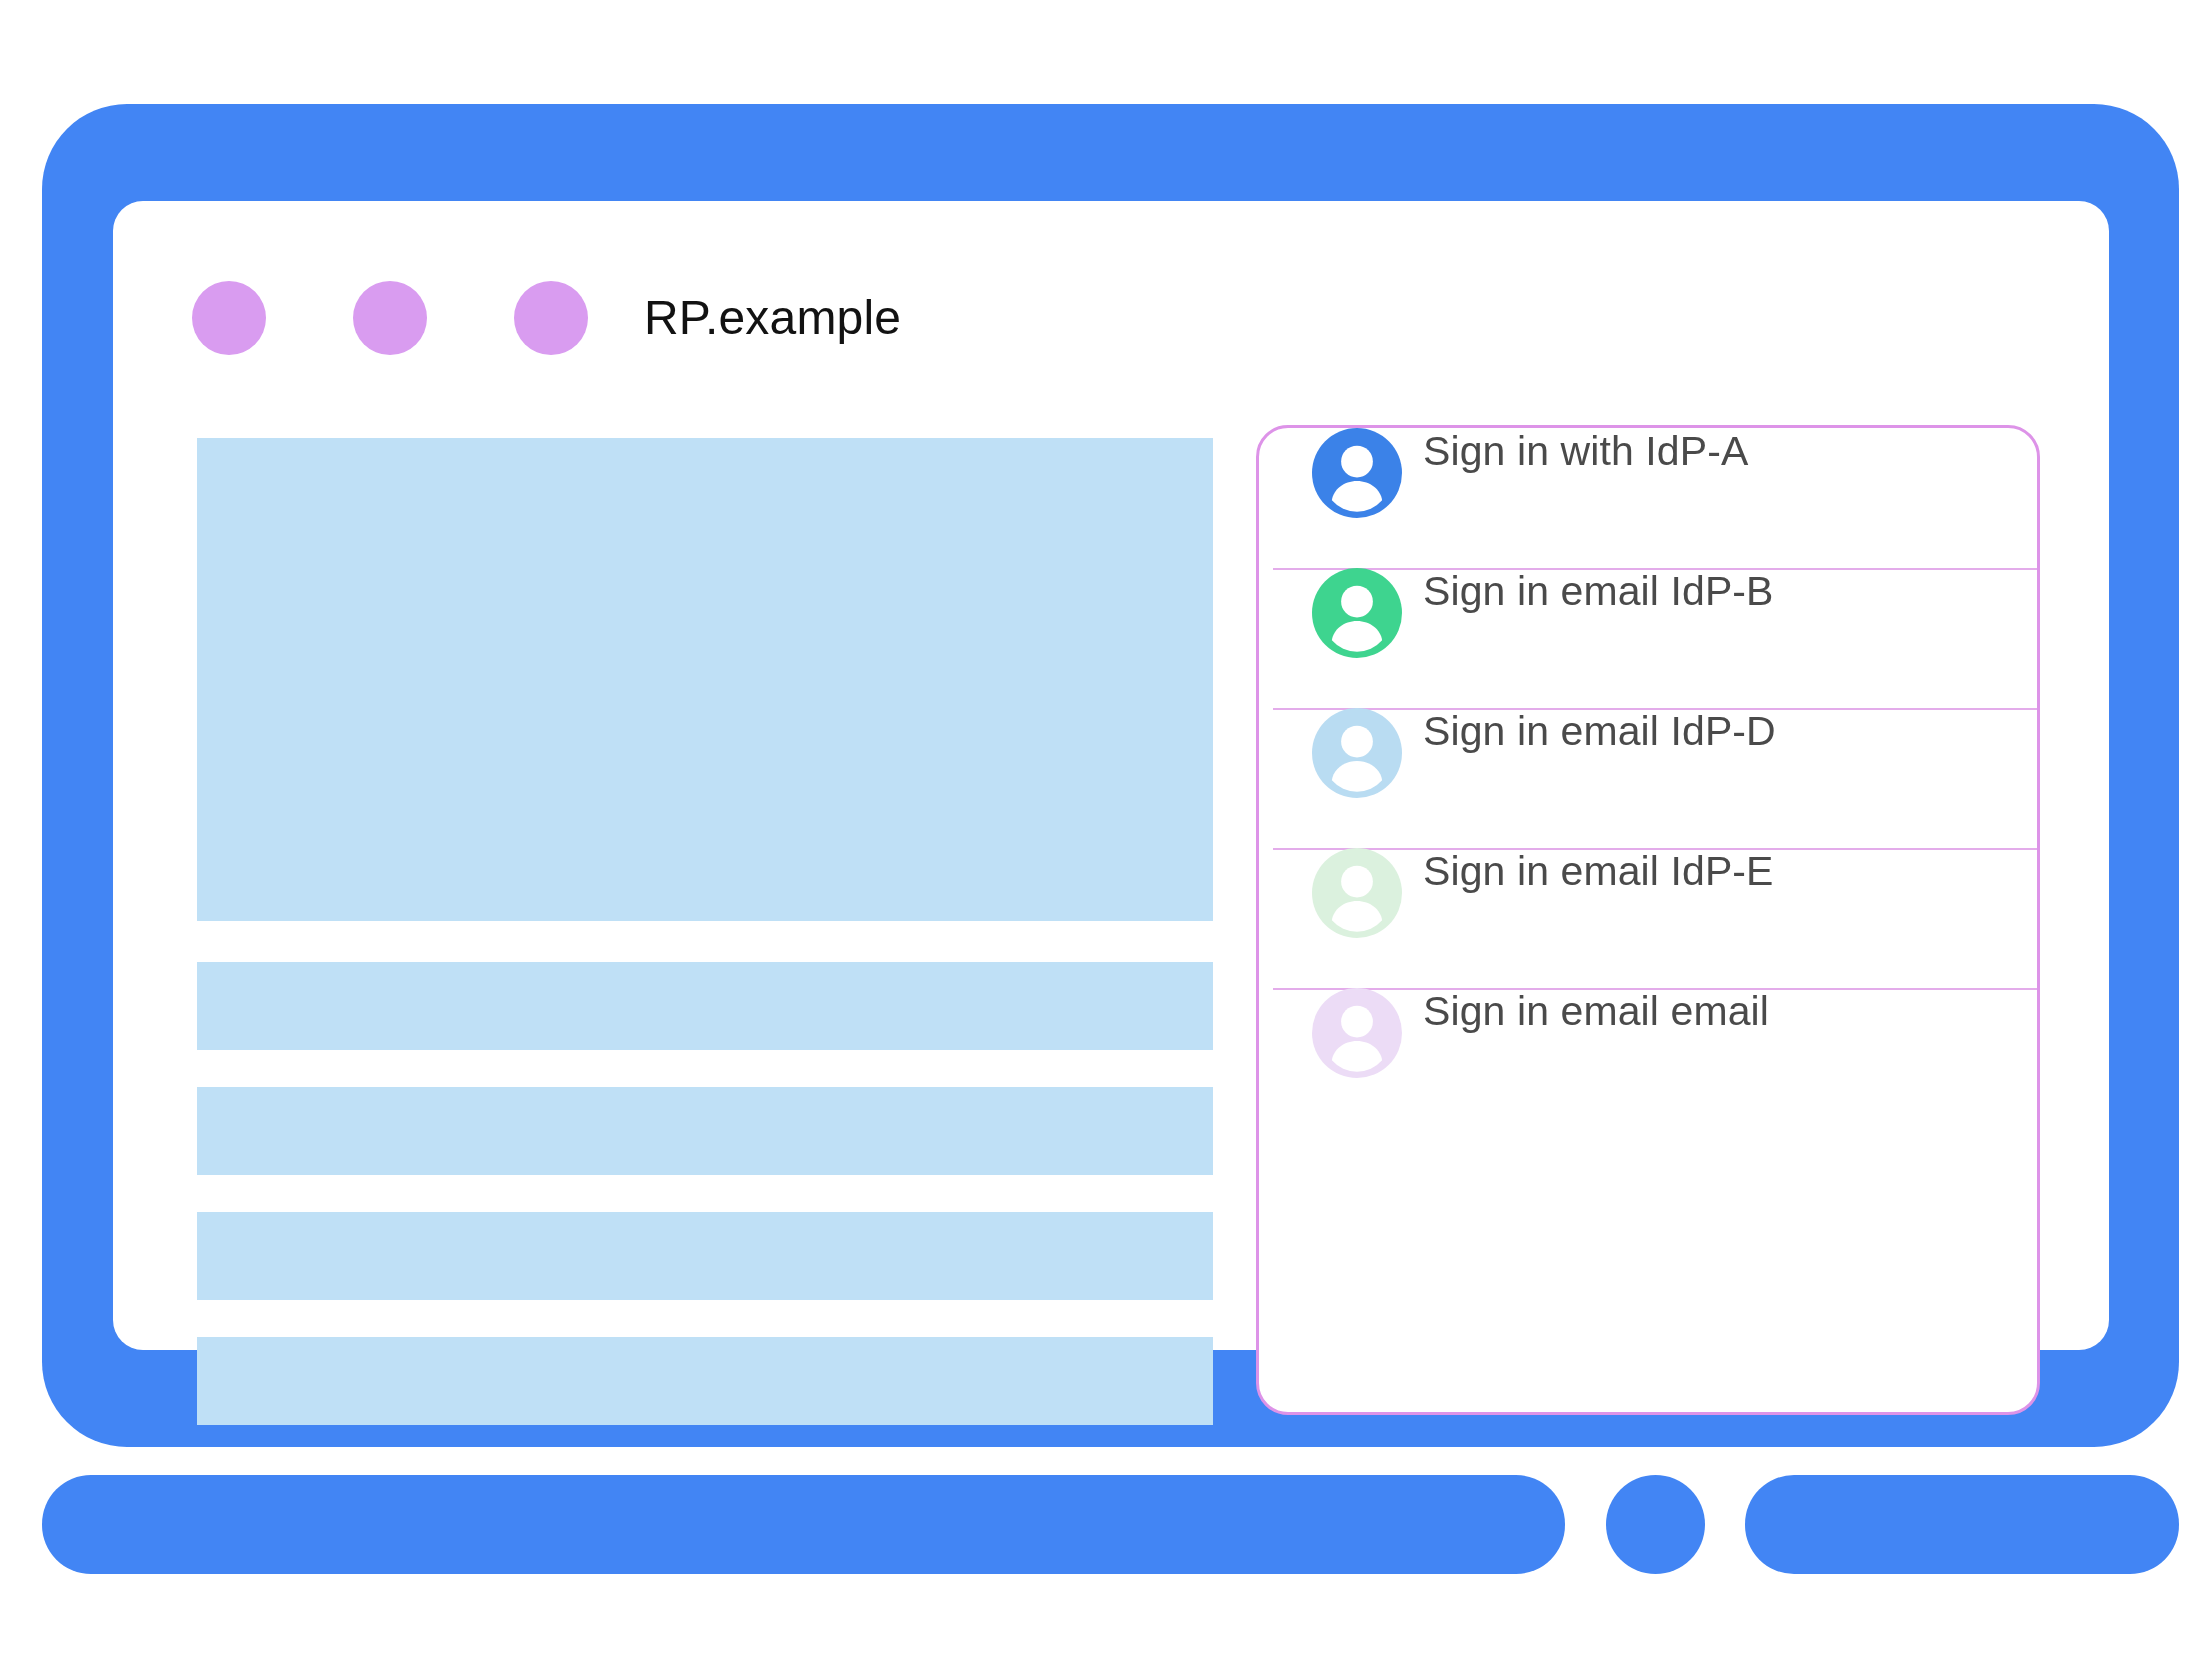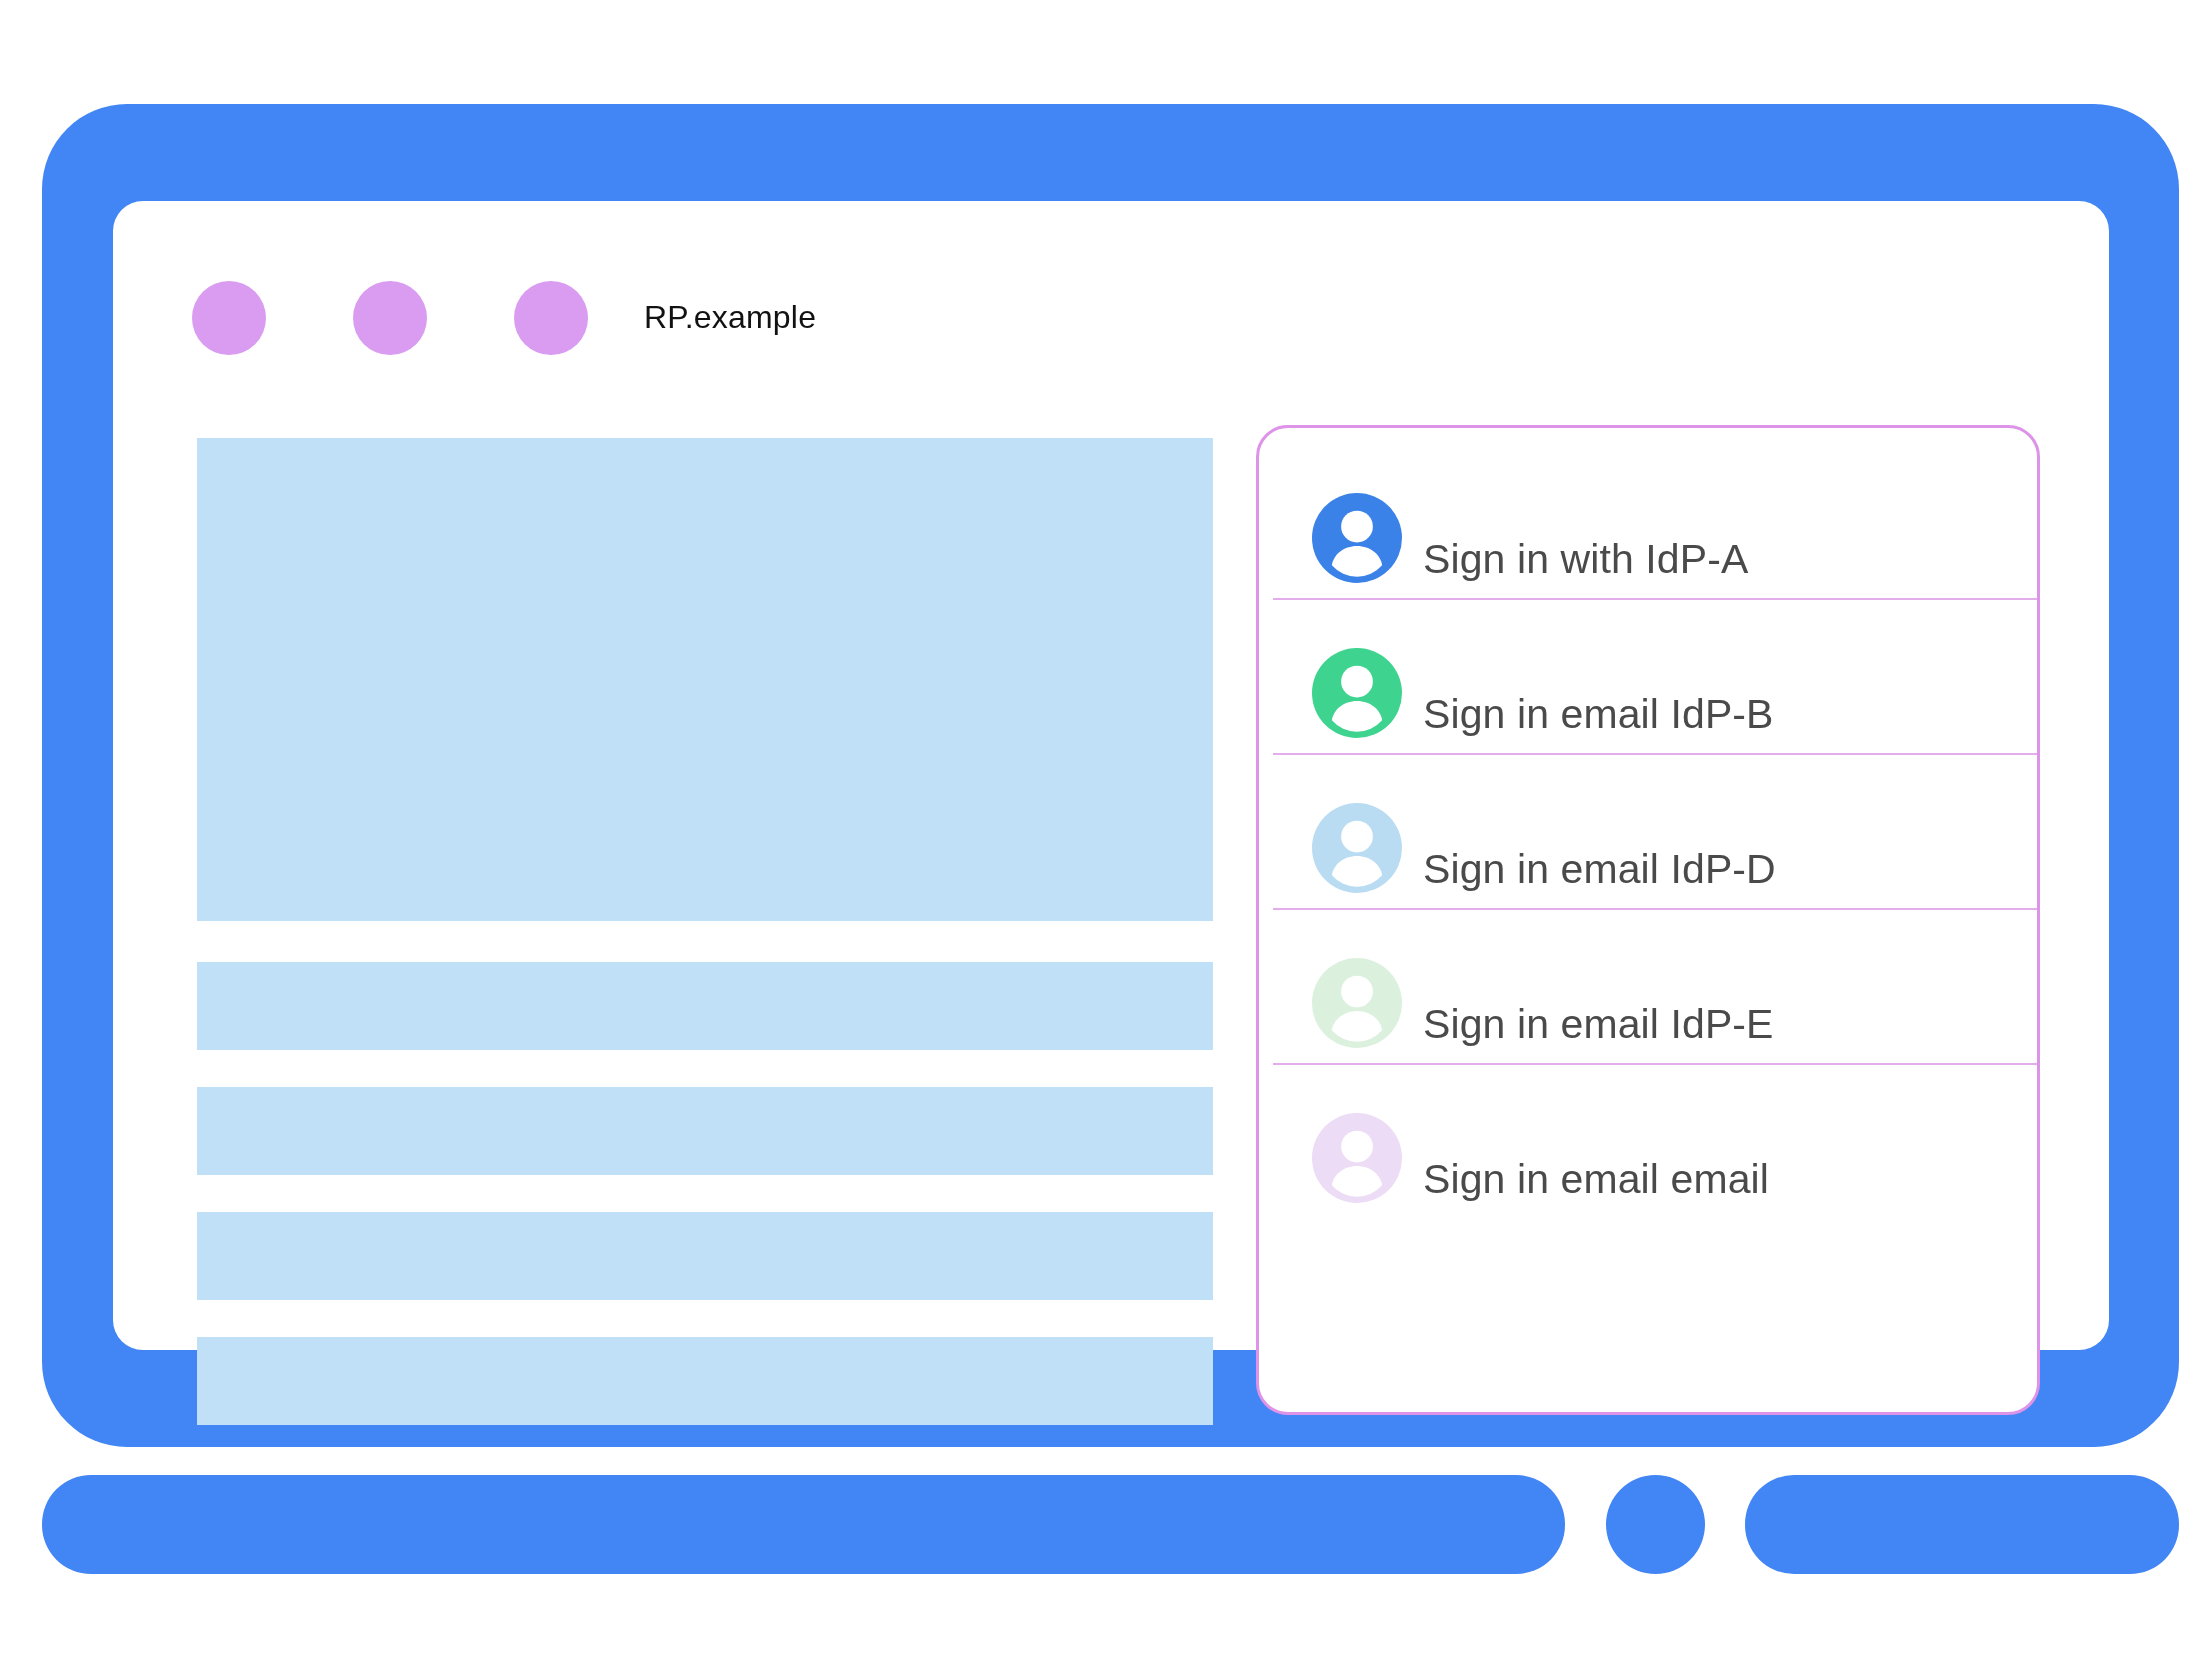--- a/index.html
+++ b/index.html
@@ -73,21 +73,21 @@
     border-radius: 50%;
     background: #d99cf0;
   }
   .dot.d1 { left: 79px;  }
   .dot.d2 { left: 240px; }
   .dot.d3 { left: 401px; }
   .site-title {
     position: absolute;
     left: 531px;
     top: 12.4px;
-    font-size: 32px;
+    font-size: 48px;
     line-height: 81px;
     color: #121212;
     letter-spacing: 0.2px;
     white-space: nowrap;
   }
 
   
   .placeholder {
     position: absolute;
     background: #bfe0f6;
@@ -113,26 +113,25 @@
     overflow: hidden;
   }
   .chooser-list {
     position: relative;
     width: 100%;
     height: 100%;
   }
   .signin-row {
     position: relative;
     display: flex;
-    align-items: flex-end;
+    align-items: flex-start;
     height: 140px;
     padding-left: 53px;
     box-sizing: border-box;
     cursor: pointer;
-    margin-top: 15px;
   }
   .signin-row + .signin-row::before {
     content: "";
     position: absolute;
     left: 14px;
     right: 0;
     top: 0;
     height: 1.8px;
     background: #e3acea;
   }

